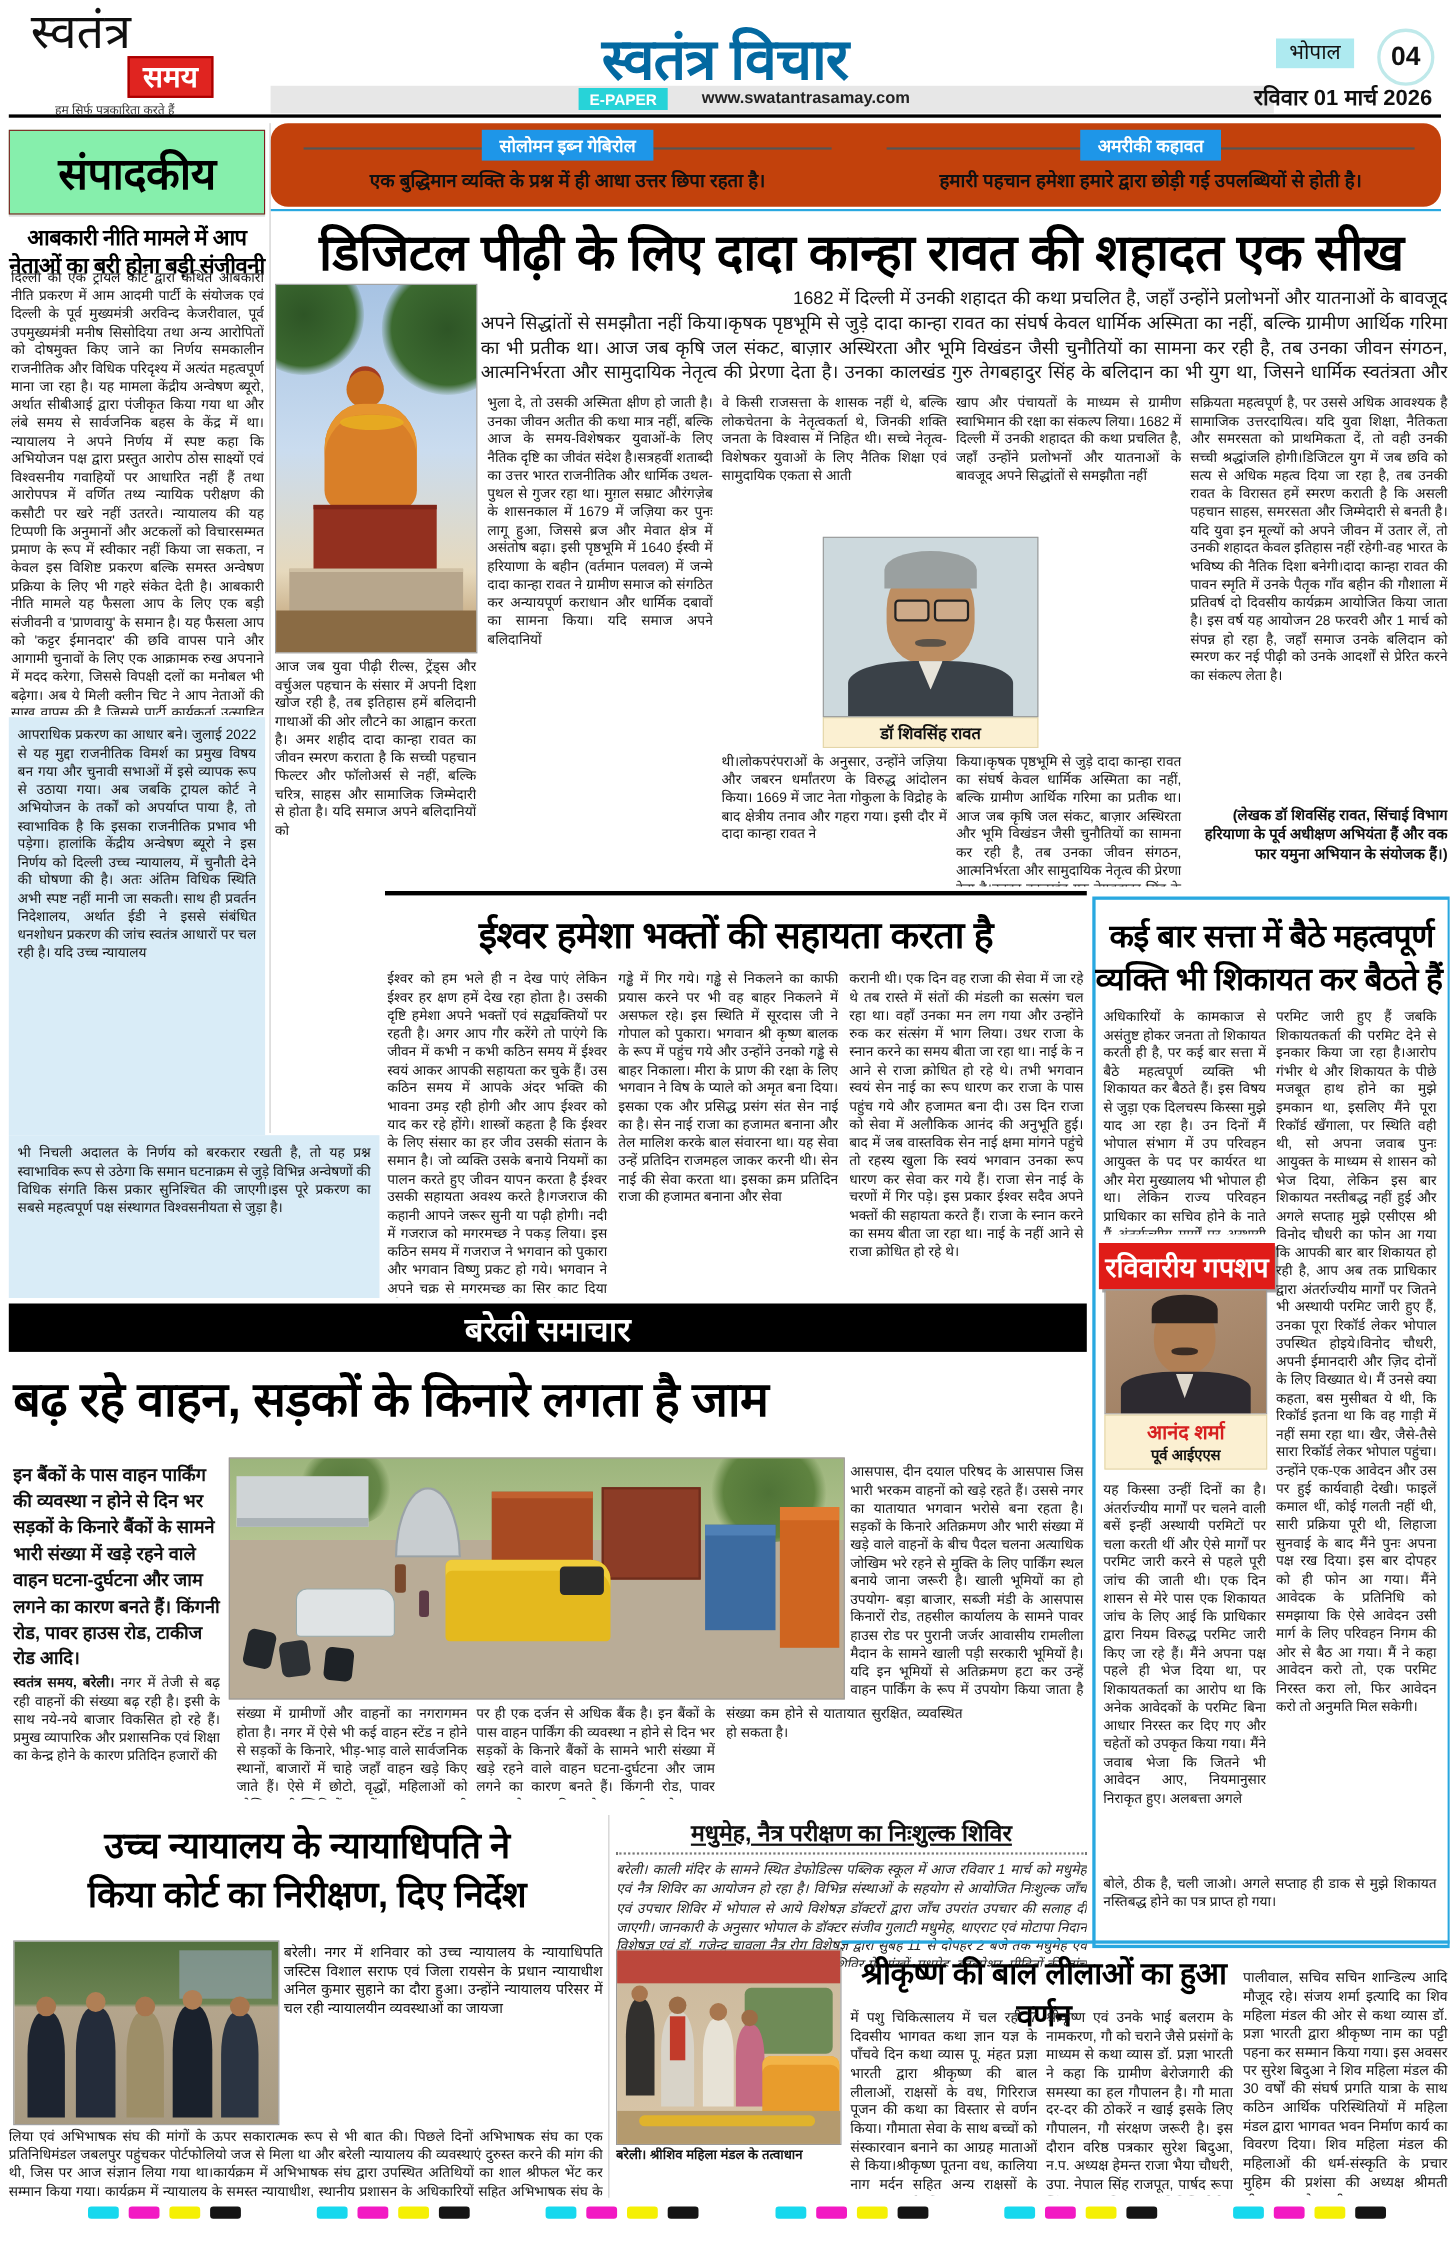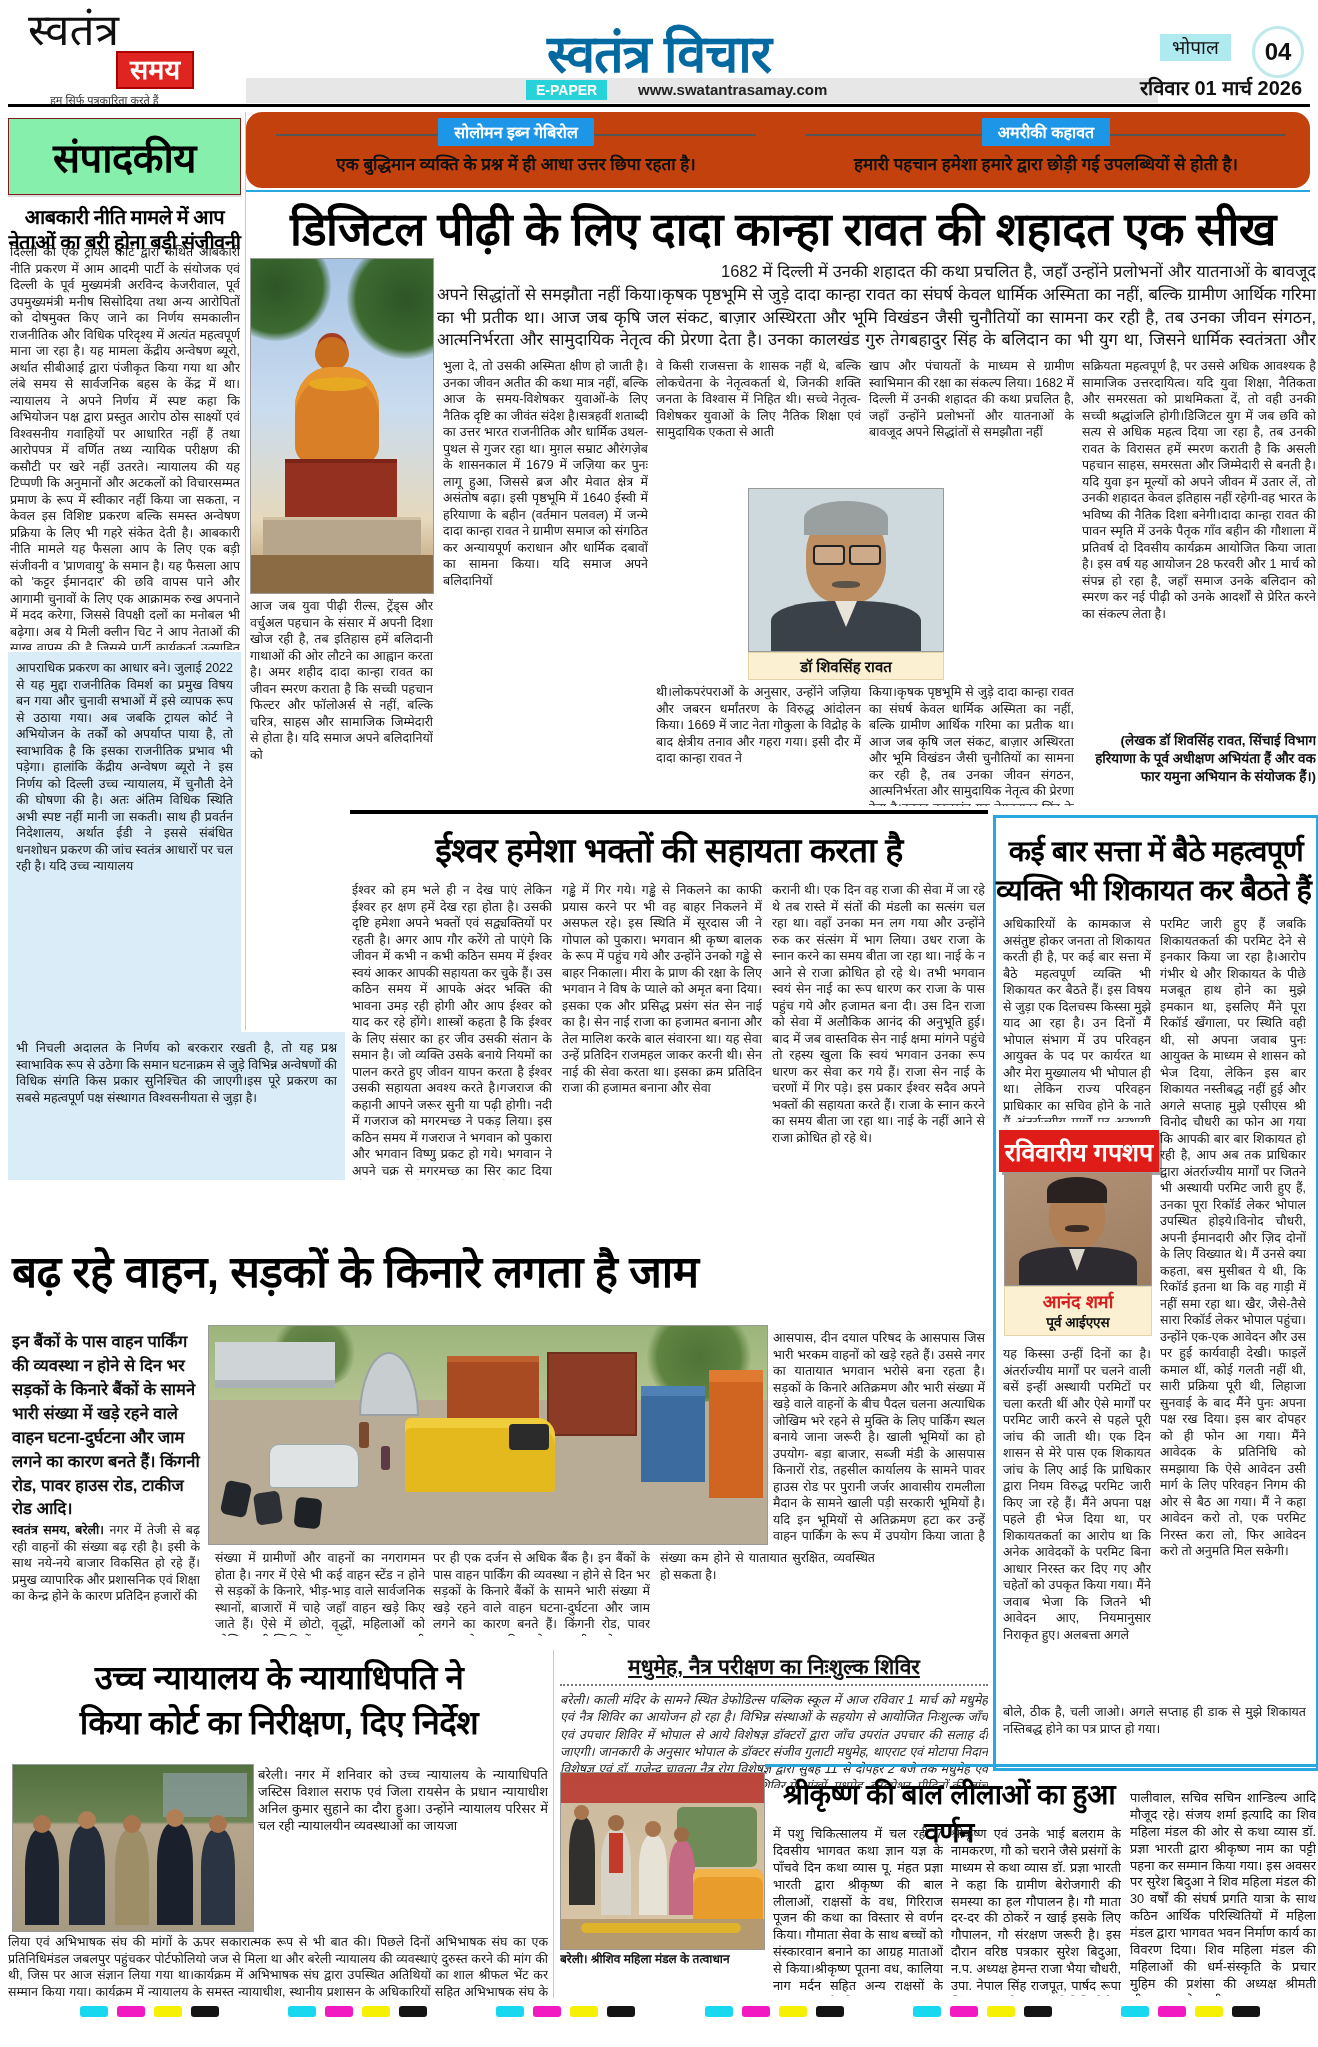--- a/index.html
+++ b/index.html
@@ -159,20 +159,21 @@
     <div class="abs" style="left:64px;top:76px;width:16px;height:22px;background:#ded8cc;clip-path:polygon(0 0,100% 0,50% 100%);"></div>
   </div>
   <div class="abs cream" style="left:1004px;top:1286px;width:146px;text-align:center;border:1px solid #e3d5a8;padding:2px 0 4px;">
     <div style="color:#d71f1f;font-weight:900;font-size:18px;">आनंद शर्मा</div>
     <div style="font-weight:900;font-size:13.5px;">पूर्व आईएएस</div>
   </div>
   <div class="abs bt" style="left:1003px;top:1346px;width:148px;height:352px;">यह किस्सा उन्हीं दिनों का है। अंतर्राज्यीय मार्गों पर चलने वाली बसें इन्हीं अस्थायी परमिटों पर चला करती थीं और ऐसे मार्गों पर परमिट जारी करने से पहले पूरी जांच की जाती थी। एक दिन शासन से मेरे पास एक शिकायत जांच के लिए आई कि प्राधिकार द्वारा नियम विरुद्ध परमिट जारी किए जा रहे हैं। मैंने अपना पक्ष पहले ही भेज दिया था, पर शिकायतकर्ता का आरोप था कि अनेक आवेदकों के परमिट बिना आधार निरस्त कर दिए गए और चहेतों को उपकृत किया गया। मैंने जवाब भेजा कि जितने भी आवेदन आए, नियमानुसार निराकृत हुए। अलबत्ता अगले</div>
   <div class="abs bt" style="left:1160px;top:916px;width:146px;height:782px;">परमिट जारी हुए हैं जबकि शिकायतकर्ता की परमिट देने से इनकार किया जा रहा है।आरोप गंभीर थे और शिकायत के पीछे मजबूत हाथ होने का मुझे इमकान था, इसलिए मैंने पूरा रिकॉर्ड खँगाला, पर स्थिति वही थी, सो अपना जवाब पुनः आयुक्त के माध्यम से शासन को भेज दिया, लेकिन इस बार शिकायत नस्तीबद्ध नहीं हुई और अगले सप्ताह मुझे एसीएस श्री विनोद चौधरी का फोन आ गया कि आपकी बार बार शिकायत हो रही है, आप अब तक प्राधिकार द्वारा अंतर्राज्यीय मार्गों पर जितने भी अस्थायी परमिट जारी हुए हैं, उनका पूरा रिकॉर्ड लेकर भोपाल उपस्थित होइये।विनोद चौधरी, अपनी ईमानदारी और ज़िद दोनों के लिए विख्यात थे। मैं उनसे क्या कहता, बस मुसीबत ये थी, कि रिकॉर्ड इतना था कि वह गाड़ी में नहीं समा रहा था। खैर, जैसे-तैसे सारा रिकॉर्ड लेकर भोपाल पहुंचा। उन्होंने एक-एक आवेदन और उस पर हुई कार्यवाही देखी। फाइलें कमाल थीं, कोई गलती नहीं थी, सारी प्रक्रिया पूरी थी, लिहाजा सुनवाई के बाद मैंने पुनः अपना पक्ष रख दिया। इस बार दोपहर को ही फोन आ गया। मैंने आवेदक के प्रतिनिधि को समझाया कि ऐसे आवेदन उसी मार्ग के लिए परिवहन निगम की ओर से बैठ आ गया। मैं ने कहा आवेदन करो तो, एक परमिट निरस्त करा लो, फिर आवेदन करो तो अनुमति मिल सकेगी।</div>
   <div class="abs bt" style="left:1003px;top:1704px;width:303px;height:52px;">बोले, ठीक है, चली जाओ। अगले सप्ताह ही डाक से मुझे शिकायत नस्तिबद्ध होने का पत्र प्राप्त हो गया।</div>
 
+  <div class="abs blackbar" style="left:8px;top:1185px;width:980px;height:44px;">बरेली समाचार</div>
 
   <div class="abs hl" style="left:12px;top:1240px;width:976px;font-size:44px;">बढ़ रहे वाहन, सड़कों के किनारे लगता है जाम</div>
 
   <div class="abs" style="left:12px;top:1330px;width:188px;">
     <div class="cap" style="font-size:16.5px;line-height:1.45;">इन बैंकों के पास वाहन पार्किंग की व्यवस्था न होने से दिन भर सड़कों के किनारे बैंकों के सामने भारी संख्या में खड़े रहने वाले वाहन घटना-दुर्घटना और जाम लगने का कारण बनते हैं। किंगनी रोड, पावर हाउस रोड, टाकीज रोड आदि।</div>
   </div>
   <div class="abs bt" style="left:12px;top:1522px;width:188px;height:110px;">
     <span class="cap">स्वतंत्र समय, बरेली।</span>
     <span>नगर में तेजी से बढ़ रही वाहनों की संख्या बढ़ रही है। इसी के साथ नये-नये बाजार विकसित हो रहे हैं। प्रमुख व्यापारिक और प्रशासनिक एवं शिक्षा का केन्द्र होने के कारण प्रतिदिन हजारों की</span>
   </div>

